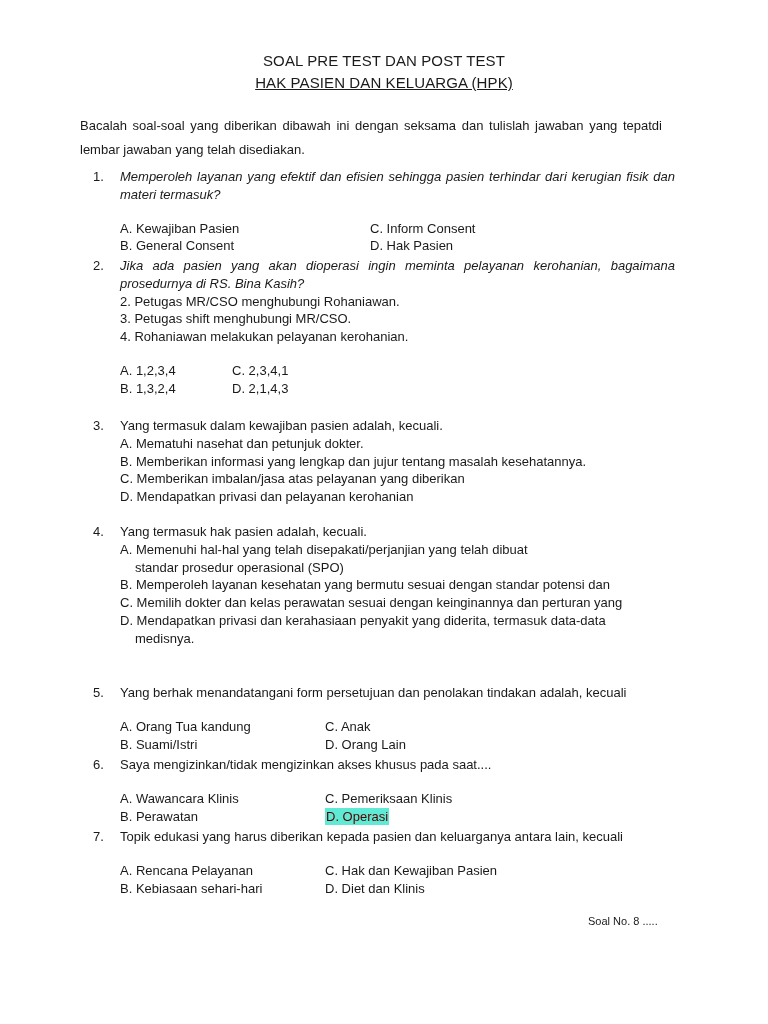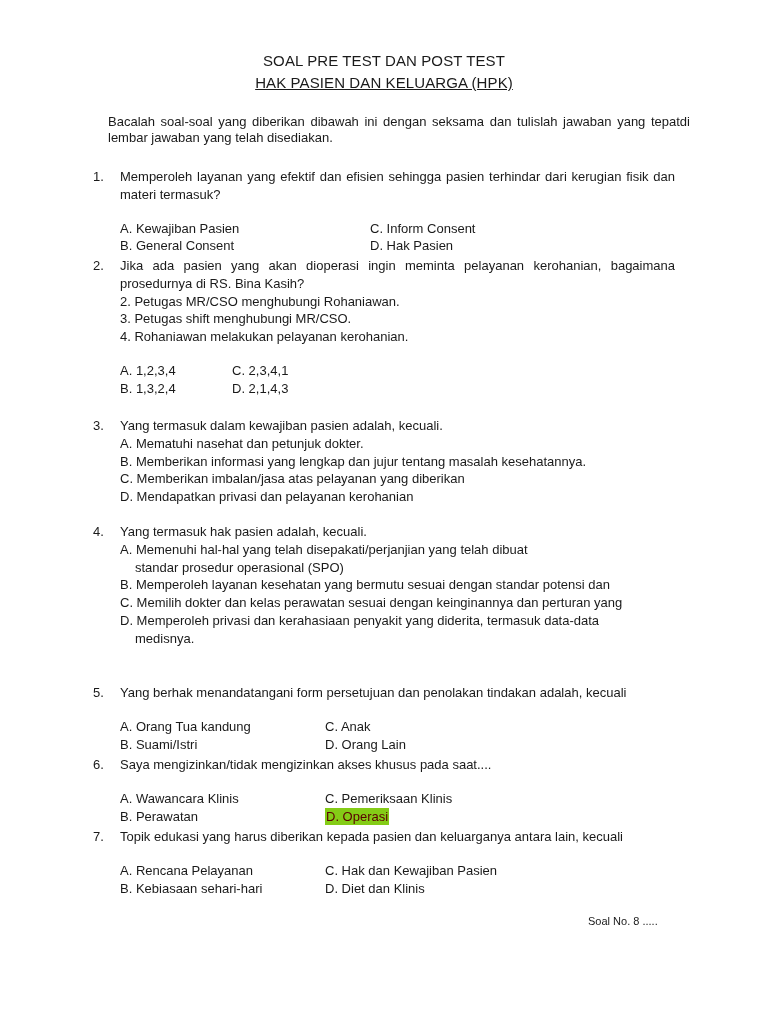--- a/index.html
+++ b/index.html
@@ -2,31 +2,31 @@
 <html><head>
 <meta charset="utf-8">
 <style>
   html, body { margin:0; padding:0; background:#ffffff; }
   body { width:768px; height:1024px; position:relative; overflow:hidden;
          font-family:"Liberation Sans", "DejaVu Sans", sans-serif; color:#1a1a1a; }
   .page { position:absolute; left:0; top:0; width:693px; height:1024px; }
   .title { position:absolute; left:0; width:768px; text-align:center; font-size:15px; letter-spacing:0.1px; }
   .title.t1 { top:52px; }
   .title.t2 { top:74px; text-decoration:underline; }
-  .intro { position:absolute; left:108px; width:582px; top:114px; font-size:13px; line-height:16px; text-align:justify; }
+  .intro { position:absolute; left:80px; width:582px; top:114px; font-size:13px; line-height:24px; text-align:justify; }
   .q { position:absolute; left:93px; width:582px; font-size:13px; line-height:17.8px; }
   .q .num { position:absolute; left:0; top:0; }
   .q .body { margin-left:27px; }
-  .q .stem { text-align:justify; }
+  .q .stem { text-align:justify;font-style:italic; }
   .q .line { white-space:nowrap; }
   .q .indent { padding-left:15px; }
   .opts { position:relative; }
   .opt-row { position:relative; height:17.8px; }
   .opt-row span { position:absolute; top:0; white-space:nowrap;margin-top:16px; }
-  .hl { background:#84cc16; color:#5a0000; padding:0 1px; }
+  .hl { background:#5eead4; color:#5a0000; padding:0 1px; }
   .footer { position:absolute; left:588px; top:915px; font-size:11px; }
 </style>
 </head>
 <body>
 
 <div class="page">
 
   <div class="title t1">SOAL PRE TEST DAN POST TEST</div>
   <div class="title t2">HAK PASIEN DAN KELUARGA (HPK)</div>
 
@@ -81,21 +81,21 @@
   </div>
 
   <div class="q" style="top:523px;">
     <span class="num">4.</span>
     <div class="body">
       <div class="line">Yang termasuk hak pasien adalah, kecuali.</div>
       <div class="line">A. Memenuhi hal-hal yang telah disepakati/perjanjian yang telah dibuat</div>
       <div class="line indent">standar prosedur operasional (SPO)</div>
       <div class="line">B. Memperoleh layanan kesehatan yang bermutu sesuai dengan standar potensi dan</div>
       <div class="line">C. Memilih dokter dan kelas perawatan sesuai dengan keinginannya dan perturan yang</div>
-      <div class="line">D. Memperoleh privasi dan kerahasiaan penyakit yang diderita, termasuk data-data</div>
+      <div class="line">D. Mendapatkan privasi dan kerahasiaan penyakit yang diderita, termasuk data-data</div>
       <div class="line indent">medisnya.</div>
     </div>
   </div>
 
   <div class="q" style="top:684px;">
     <span class="num">5.</span>
     <div class="body">
       <div class="line">Yang berhak menandatangani form persetujuan dan penolakan tindakan adalah, kecuali</div>
       <div class="opts">
         <div class="opt-row">

